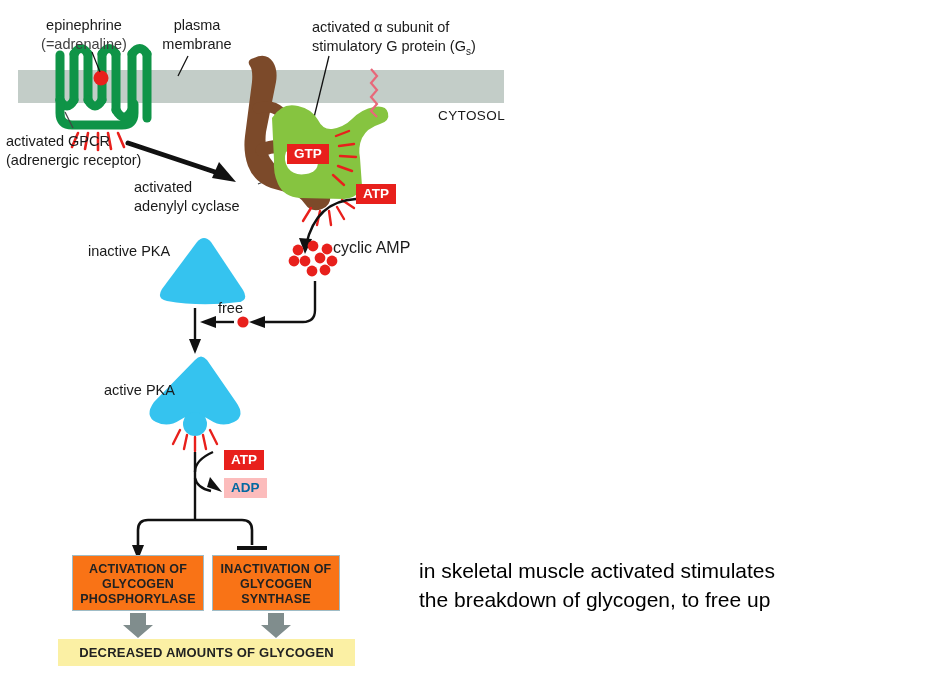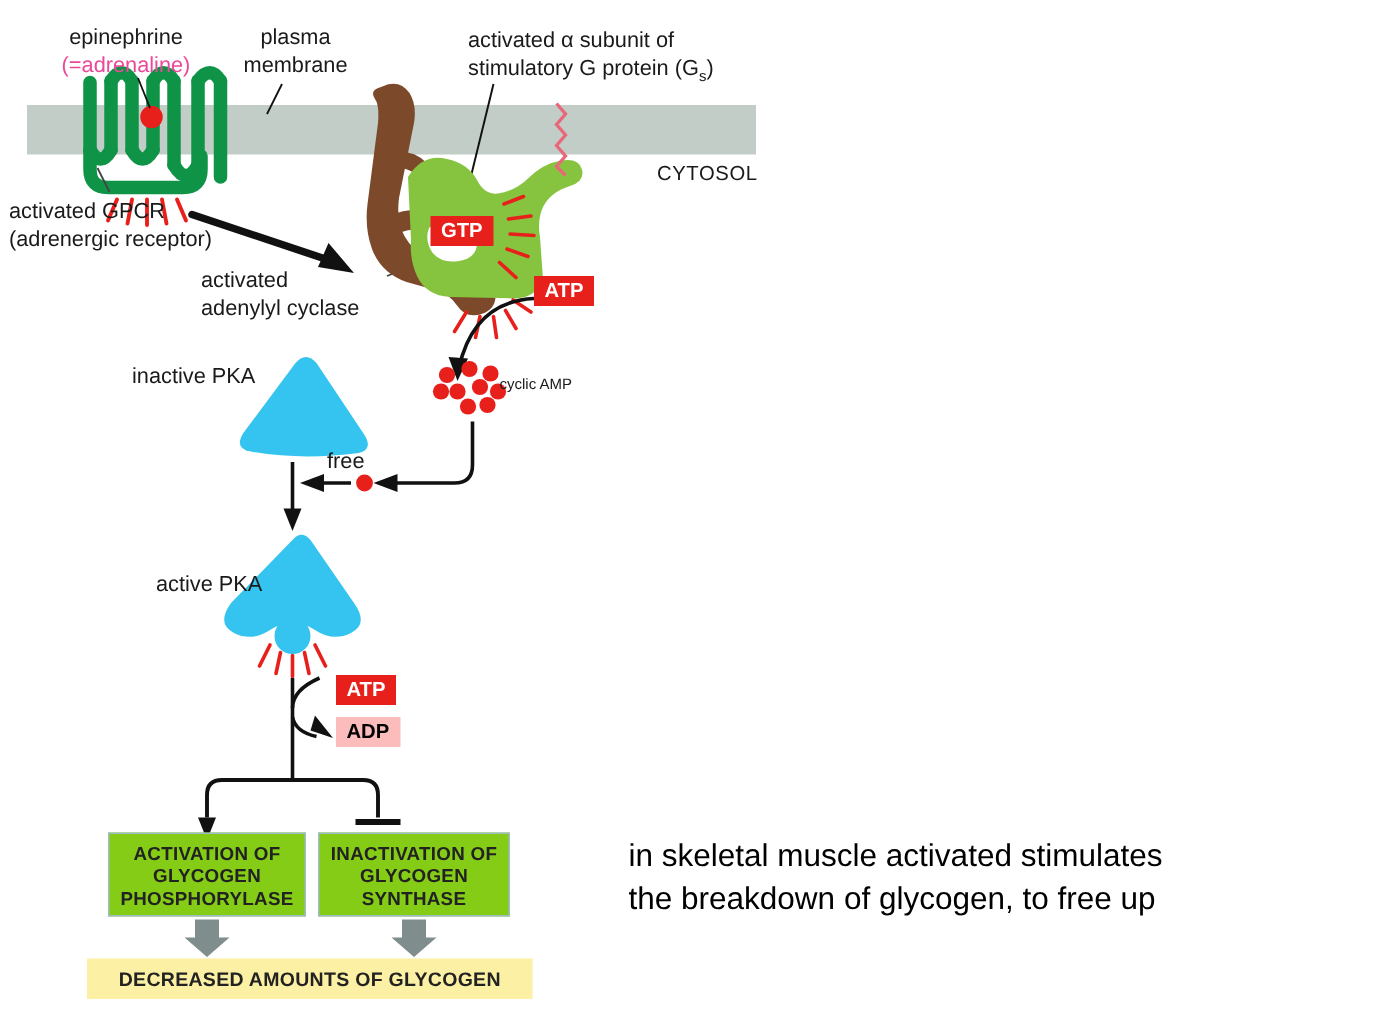--- a/index.html
+++ b/index.html
@@ -7,45 +7,45 @@
     width:928px;height:676px;background:#ffffff;
     font-family:"Liberation Sans", sans-serif;
     overflow:hidden;position:relative;
   }
   #stage{position:absolute;left:0;top:0;width:928px;height:676px;}
   svg#diagram{position:absolute;left:0;top:0;width:928px;height:676px;}
 
   .lbl{position:absolute;font-family:"Liberation Sans",sans-serif;color:#1a1a1a;}
 
   #lbl-epinephrine{left:24px;top:16px;width:120px;font-size:14.5px;line-height:19px;text-align:center;}
-  #lbl-adrenaline{color:#ec4899;}
+  #lbl-adrenaline{color:#404040;}
 
   #lbl-plasma-membrane{left:147px;top:16px;width:100px;font-size:14.5px;line-height:19px;text-align:center;}
 
   #lbl-gsubunit{left:312px;top:18px;width:210px;font-size:14.5px;line-height:19px;text-align:left;}
   #lbl-gsubunit sub{font-size:10px;}
 
   #lbl-cytosol{left:438px;top:108px;font-size:13.5px;letter-spacing:.4px;}
 
   #lbl-gpcr{left:6px;top:132px;width:185px;font-size:14.5px;line-height:19px;text-align:left;}
 
   #lbl-adenylyl{left:134px;top:178px;width:125px;font-size:14.5px;line-height:19px;text-align:left;}
 
   #lbl-inactive-pka{left:88px;top:243px;font-size:14.5px;}
   #lbl-active-pka{left:104px;top:358px;font-size:14.5px;margin-top:24px;}
-  #lbl-cyclic-amp{left:333px;top:251px;font-size:10px;}
+  #lbl-cyclic-amp{left:333px;top:239px;font-size:16px;}
   #lbl-camp{left:218px;top:300px;font-size:14.5px;}
 
   .chem{position:absolute;font-size:13.5px;font-weight:bold;padding:2px 7px 3px 7px;line-height:15px;}
   #chem-gtp{left:287px;top:144px;background:#e8201c;color:#ffffff;}
   #chem-atp-top{left:356px;top:184px;background:#e8201c;color:#ffffff;}
   #chem-atp-bot{left:224px;top:450px;background:#e8201c;color:#ffffff;}
-  #chem-adp-bot{left:224px;top:478px;background:#fcbcbc;color:#000000;}
-
-  .resultbox{position:absolute;background:#84cc16;border:1px solid #9fbcc6;
+  #chem-adp-bot{left:224px;top:478px;background:#fcbcbc;color:#0369a1;}
+
+  .resultbox{position:absolute;background:#f97316;border:1px solid #9fbcc6;
     font-size:12.5px;font-weight:bold;color:#222;letter-spacing:.2px;
     text-align:center;line-height:15px;padding-top:6px;box-sizing:border-box;}
   #box-activation{left:72px;top:555px;width:132px;height:56px;}
   #box-inactivation{left:212px;top:555px;width:128px;height:56px;}
 
   #box-decreased{position:absolute;left:58px;top:639px;width:297px;height:27px;
     background:#fbf0a4;color:#222;font-size:13px;font-weight:bold;letter-spacing:.2px;
     text-align:center;line-height:27px;}
 
   #caption{position:absolute;left:419px;top:556px;width:480px;

